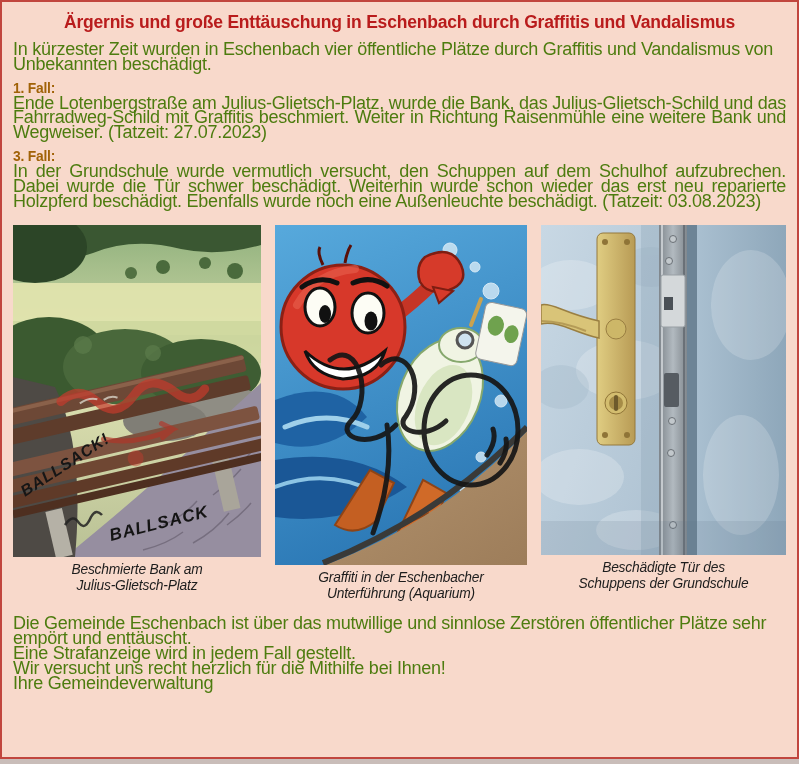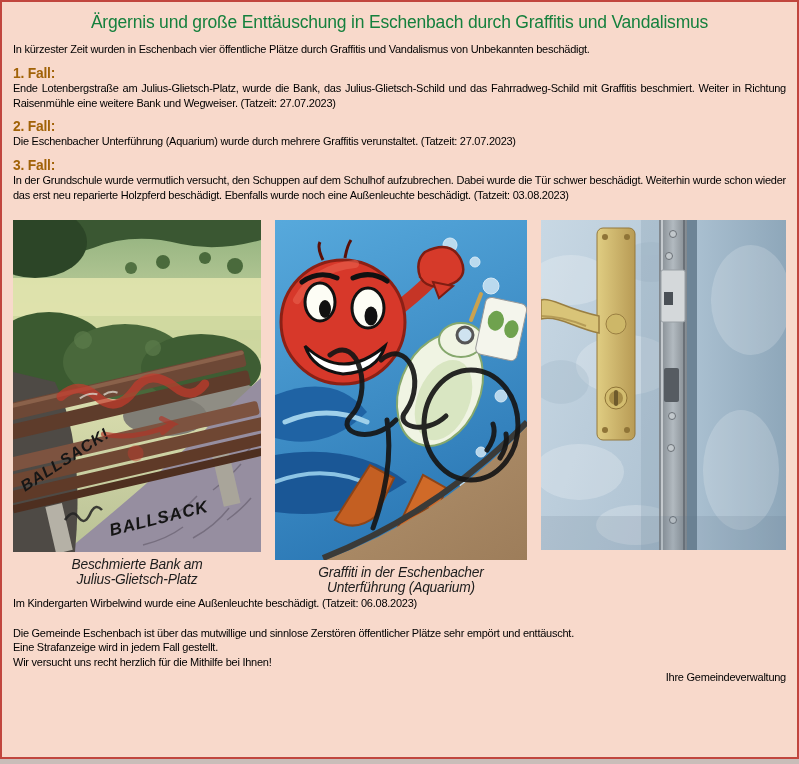--- a/index.html
+++ b/index.html
@@ -1,54 +1,50 @@
 <!DOCTYPE html>
 <html><head>
 <meta charset="utf-8">
 <style>
   html,body{margin:0;padding:0;background:#ffffff;}
   body{width:799px;height:764px;overflow:hidden;font-family:"Liberation Sans",sans-serif;}
   .page{box-sizing:border-box;width:799px;height:759px;border:2px solid #c1463e;
         background:#f8d9cb;padding:6px 11px 0 11px;position:relative;}
   .scan-edge{width:799px;height:5px;background:#c9bdb9;}
-  .title{margin:4px 0 9px 0;text-align:center;color:#15803d;font-size:17.5px;
-         font-weight:normal;letter-spacing:-0.2px;}
-  p,.case-text{margin:0;color:#000000;font-size:11px;line-height:14.8px;letter-spacing:-0.25px;}
+  .title{margin:4px 0 9px 0;text-align:center;color:#b91c1c;font-size:17.5px;
+         font-weight:bold;letter-spacing:-0.2px;}
+  p,.case-text{margin:0;color:#4d7c0f;font-size:18px;line-height:14.8px;letter-spacing:-0.25px;}
   .just{text-align:justify;}
   .case-label{display:block;color:#a16207;font-weight:bold;font-size:13.8px;
               line-height:15px;margin-top:9px;letter-spacing:-0.2px;}
   .intro{margin-top:3px;}
   .photos{display:flex;justify-content:space-between;margin-top:17px;align-items:flex-start;}
   figure{margin:0;}
   .ph{display:block;background:#888;}
   figcaption{margin-top:5px;text-align:center;font-style:italic;font-size:13.8px;
              line-height:15.5px;color:#1d1d1d;letter-spacing:-0.2px;}
   .closing{margin-top:9px;}
   .closing p{margin:0;}
   .gap-before{margin-top:15px !important;}
-  .signature{margin-top:15px;text-align:right;}
+  .signature{margin-top:15px;}
 </style>
 </head>
 <body>
 
 <div class="page">
 
   <h1 class="title">Ärgernis und große Enttäuschung in Eschenbach durch Graffitis und Vandalismus</h1>
 
   <p class="intro">In kürzester Zeit wurden in Eschenbach vier öffentliche Plätze durch Graffitis und Vandalismus von Unbekannten beschädigt.</p>
 
   <div>
     <span class="case-label">1. Fall:</span>
     <p class="case-text just">Ende Lotenbergstraße am Julius-Glietsch-Platz, wurde die Bank, das Julius-Glietsch-Schild und das Fahrradweg-Schild mit Graffitis beschmiert. Weiter in Richtung Raisenmühle eine weitere Bank und Wegweiser. (Tatzeit: 27.07.2023)</p>
   </div>
 
-  <div>
-    <span class="case-label">2. Fall:</span>
-    <p class="case-text">Die Eschenbacher Unterführung (Aquarium) wurde durch mehrere Graffitis verunstaltet. (Tatzeit: 27.07.2023)</p>
-  </div>
 
   <div>
     <span class="case-label">3. Fall:</span>
     <p class="case-text just">In der Grundschule wurde vermutlich versucht, den Schuppen auf dem Schulhof aufzubrechen. Dabei wurde die Tür schwer beschädigt. Weiterhin wurde schon wieder das erst neu reparierte Holzpferd beschädigt. Ebenfalls wurde noch eine Außenleuchte beschädigt. (Tatzeit: 03.08.2023)</p>
   </div>
 
   <div class="photos">
 
     <figure>
       <svg class="ph" width="248" height="332" viewBox="0 0 248 332">
@@ -241,26 +237,29 @@
             <circle cx="86" cy="210" r="3"></circle>
         </g>
         <path d="M58,96 Q40,92 20,84 Q5,78 0,80 L0,99 Q11,96 30,104 Q48,111 58,113 Z" fill="#d9c478" stroke="#9a7f42" stroke-width="1.5"></path>
         <path d="M0,96 Q20,96 45,106" stroke="#a58a48" stroke-width="2" fill="none" opacity="0.7"></path>
         <circle cx="75" cy="104" r="10" fill="#cdb768" stroke="#9a7f42"></circle>
         <circle cx="75" cy="178" r="11" fill="#d3bd6f" stroke="#8f7437"></circle>
         <circle cx="75" cy="178" r="7" fill="#a68c47"></circle>
         <rect x="73" y="170" width="4" height="16" rx="2" fill="#6e5a2c"></rect>
         <rect y="296" width="245" height="34" fill="#5c7488" opacity="0.15"></rect>
       </svg>
+      <figcaption>
+        <span>Beschädigte Tür des</span><br>
+        <span>Schuppens der Grundschule</span>
+      </figcaption>
     </figure>
 
   </div>
 
   <div>
-    <p class="case-text">Im Kindergarten Wirbelwind wurde eine Außenleuchte beschädigt. (Tatzeit: 06.08.2023)</p>
   </div>
 
   <div class="closing">
     <p class="gap-before">Die Gemeinde Eschenbach ist über das mutwillige und sinnlose Zerstören öffentlicher Plätze sehr empört und enttäuscht.</p>
     <p>Eine Strafanzeige wird in jedem Fall gestellt.</p>
     <p>Wir versucht uns recht herzlich für die Mithilfe bei Ihnen!</p>
     <p class="signature">Ihre Gemeindeverwaltung</p>
   </div>
 
 </div>

